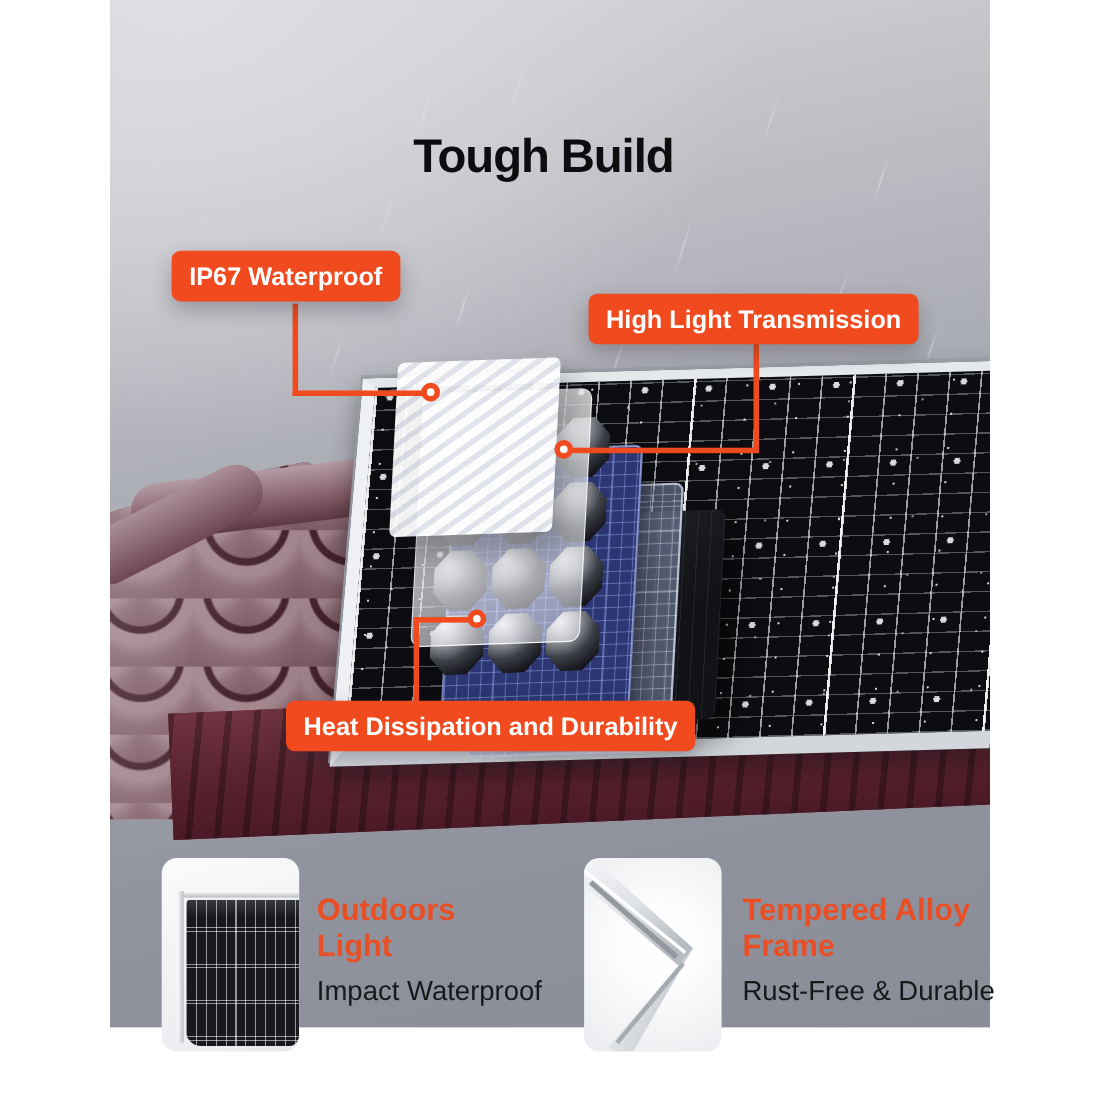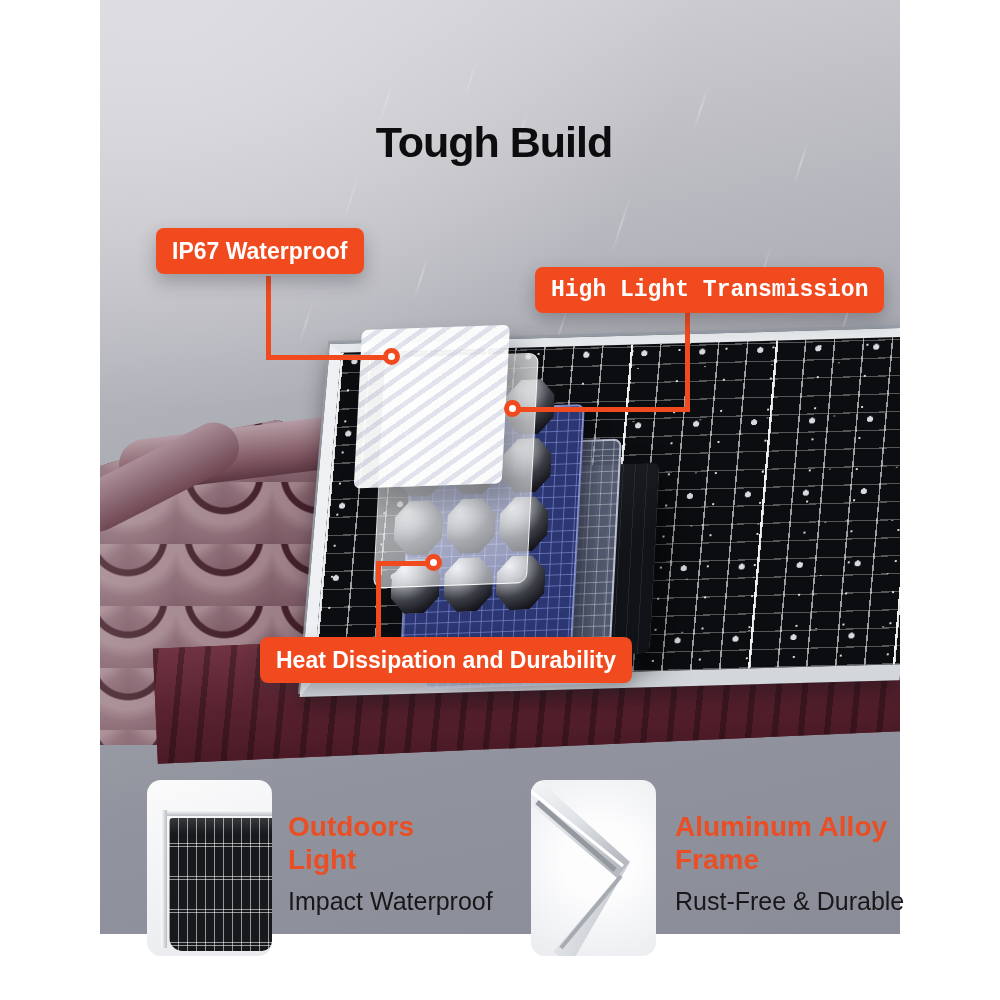--- a/index.html
+++ b/index.html
@@ -151,21 +151,21 @@
   .d-ip67{left:283px;top:348px;}
   .d-hlt{left:404px;top:400px;}
   .d-heat{left:325px;top:554px;}
   .callout-label{
     position:absolute;height:46px;line-height:46px;padding:0 16px;z-index:22;
     background:var(--accent-orange);color:#ffffff;font-weight:700;font-size:23px;
     border-radius:8px;white-space:nowrap;
     box-shadow:0 8px 18px rgba(40,40,50,.3);
   }
   .l-ip67{left:56px;top:228px;}
-  .l-hlt{left:435px;top:267px;font-family:Liberation Mono, monospace;}
+  .l-hlt{left:435px;top:267px;}
   .l-heat{left:160px;top:637px;text-align:right;}
 
   
   .title{
     position:absolute;left:0;right:12px;top:70px;z-index:30;
     text-align:center;color:var(--title-black);
     font-weight:700;font-size:43px;line-height:57px;letter-spacing:-1px;margin-top:44px;
   }
 
   
@@ -291,19 +291,19 @@
       </defs>
       <polygon points="-8,18 86,98 99,82 4,-4" fill="url(#silver1)"></polygon>
       <polygon points="86,98 99,82 40,184 22,172" fill="url(#silver2)"></polygon>
       <line x1="6" y1="22" x2="84" y2="90" stroke="#9499a0" stroke-width="5"></line>
       <line x1="90" y1="96" x2="30" y2="168" stroke="#a6aab1" stroke-width="4"></line>
       <line x1="-4" y1="8" x2="92" y2="86" stroke="#ffffff" stroke-width="3"></line>
     </svg>
   </div>
   <div class="feature-text ft-frame">
     <div class="feature-heading">
-      <div>Aluminum Alloy</div>
+      <div>Tempered Alloy</div>
       <div>Frame</div>
     </div>
     <div class="feature-sub">Rust-Free &amp; Durable</div>
   </div>
 
 </div>
 
 </body></html>

